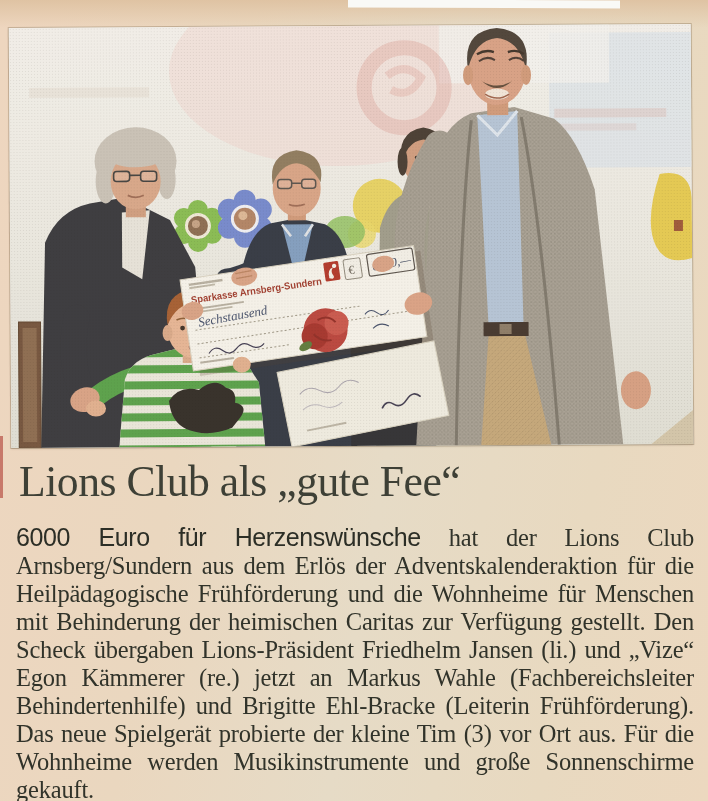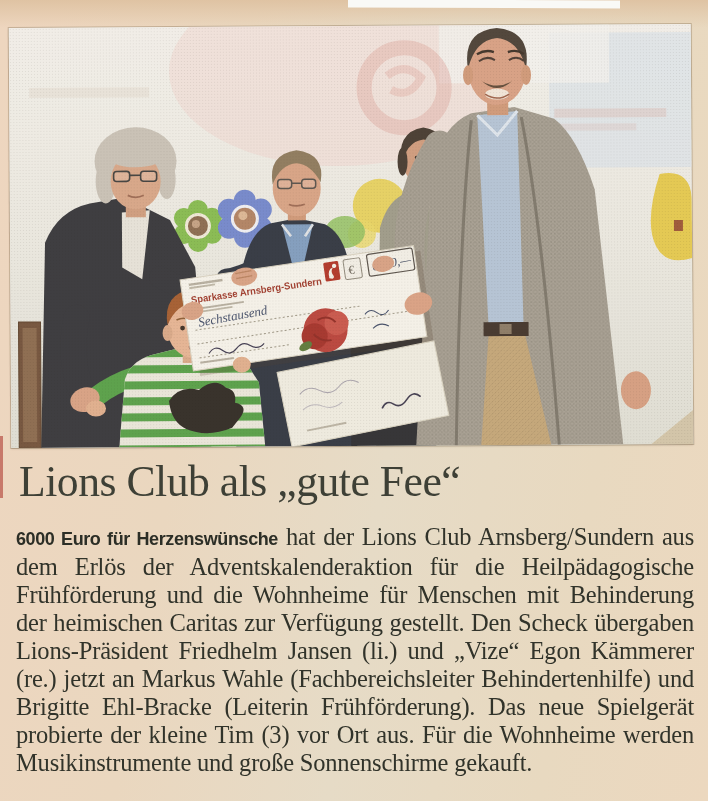--- a/index.html
+++ b/index.html
@@ -39,22 +39,22 @@
     font-family:"Liberation Serif",serif;font-weight:normal;
     font-size:45px;color:#3e4036;letter-spacing:-.5px;white-space:nowrap;
     transform:scaleX(.97);transform-origin:left top;
   }
   .body-copy{
     position:absolute;left:16px;top:523px;width:678px;margin:0;
     text-align:justify;font-size:24.5px;line-height:28px;color:#31332a;
     letter-spacing:-.2px;
   }
   .lead-in{
-    font-family:"Liberation Sans",sans-serif;font-weight:bold;
-    font-size:18px;letter-spacing:-.4px;color:#2c2e26;
+    font-family:"Liberation Sans",sans-serif;font-weight:normal;
+    font-size:25px;letter-spacing:-.4px;color:#2c2e26;
   }
   .credit{
     position:absolute;right:10px;top:763px;
     font-family:"Liberation Sans",sans-serif;font-weight:600;
     font-size:15px;letter-spacing:.3px;color:#2f312a;white-space:nowrap;
   }
 </style>
 </head>
 <body>
 

